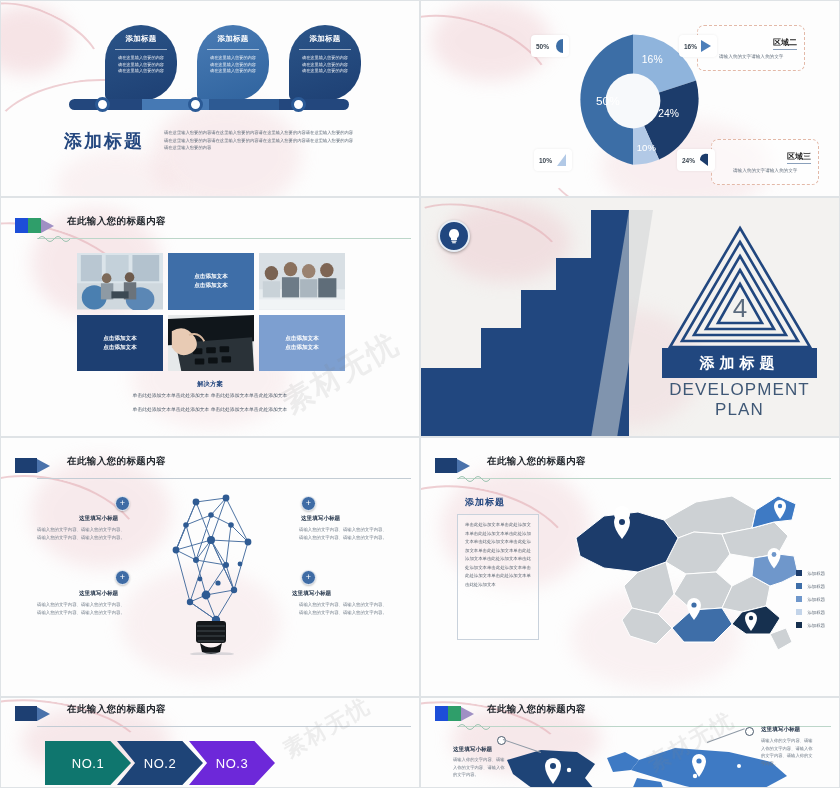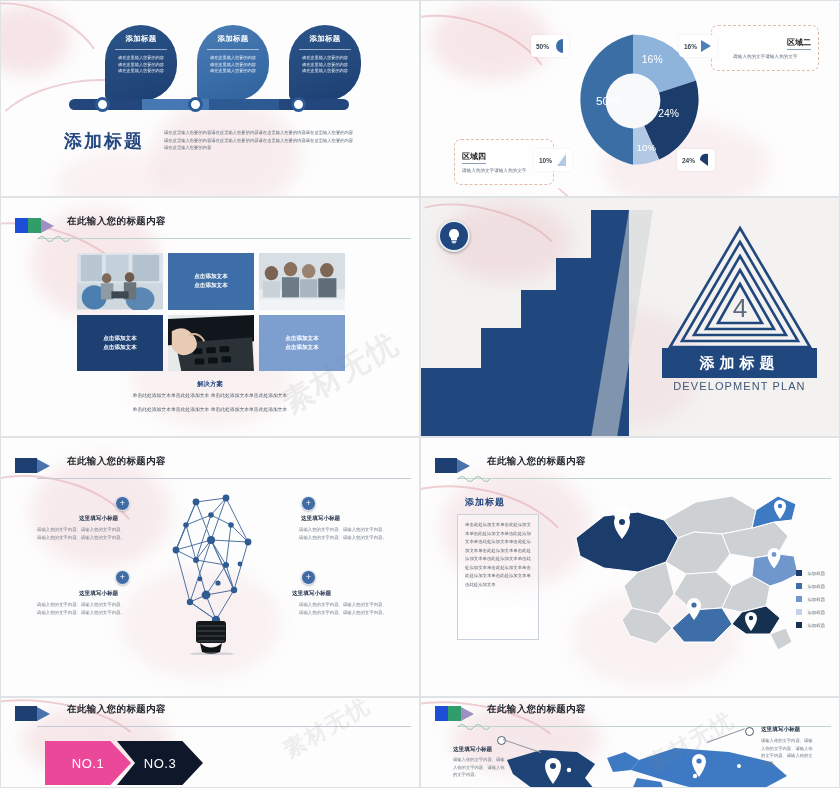--- a/index.html
+++ b/index.html
@@ -77,21 +77,21 @@
   .s3body{position:absolute;left:64px;right:64px;top:194px;text-align:center;font-size:4.8px;line-height:1.85;color:#4f5c6a;}
 
   
   .bulb-badge{position:absolute;left:17px;top:22px;width:28px;height:28px;border-radius:50%;
     background:#21477f;border:2px solid #e8eef5;box-shadow:0 1px 3px rgba(0,0,0,.35);
     display:flex;align-items:center;justify-content:center;}
   .tri-stack{position:absolute;right:26px;top:27px;width:146px;height:126px;}
   .tri-num{position:absolute;left:0;right:0;top:68px;text-align:center;font-size:26px;color:#5a6a7d;font-weight:300;}
   .planbar{position:absolute;right:22px;top:150px;width:155px;height:30px;background:#21477f;
     color:#fff;display:flex;align-items:center;justify-content:center;font-size:15px;font-weight:bold;letter-spacing:5px;}
-  .planen{position:absolute;right:22px;top:182px;width:155px;text-align:center;font-size:11px;
+  .planen{position:absolute;right:22px;top:182px;width:155px;text-align:center;font-size:17px;
     color:#3f5876;letter-spacing:1.1px;}
 
   
   .node-ico{position:absolute;width:13px;height:13px;border-radius:50%;background:#3f6ca5;
     border:1.5px solid #eef2f7;box-shadow:0 1px 2px rgba(0,0,0,.22);
     display:flex;align-items:center;justify-content:center;color:#fff;font-size:9px;line-height:1;}
   .nt{position:absolute;font-size:5.6px;font-weight:bold;color:#23344a;}
   .nd{position:absolute;width:92px;font-size:4.4px;line-height:1.75;color:#6a7683;}
 
   
@@ -197,46 +197,46 @@
 
     <div class="pctchip" style="left:110px;top:34px;">
       <span>50%</span>
       <span class="pctshape">
         <svg viewBox="0 0 12 14" width="12" height="14">
             <path d="M11,0 A7,7 0 0,0 11,14 Z" fill="#3c6ea6"></path>
           </svg>
       </span>
     </div>
 
-    <div class="legbox" style="left:290px;top:24px;width:108px;height:46px;text-align:right;">
+    <div class="legbox" style="left:276px;top:24px;width:108px;height:46px;text-align:right;">
       <div class="lt">区域二</div>
       <div class="ld" style="text-align:left;padding-left:14px;">请输入您的文字请输入您的文字</div>
     </div>
     <div class="pctchip" style="left:258px;top:34px;">
       <span>16%</span>
       <span class="pctshape">
         <svg viewBox="0 0 12 14" width="12" height="14">
             <path d="M1,1 L11,7 L1,13 Z" fill="#4d7fba"></path>
           </svg>
       </span>
     </div>
 
-    <div class="legbox" style="left:33px;top:138px;width:100px;height:46px;">
-      <div class="lt">区域四</div>
-      <div class="ld">请输入您的文字请输入您的文字</div>
-    </div>
     <div class="pctchip" style="left:113px;top:148px;">
       <span>10%</span>
       <span class="pctshape">
         <svg viewBox="0 0 12 14" width="12" height="14">
             <path d="M11,1 L11,13 L2,13 Z" fill="#b2c9e6"></path>
           </svg>
       </span>
     </div>
 
+    <div class="legbox" style="left:290px;top:138px;width:108px;height:46px;text-align:right;">
+      <div class="lt">区域三</div>
+      <div class="ld" style="text-align:left;padding-left:14px;">请输入您的文字请输入您的文字</div>
+    </div>
     <div class="pctchip" style="left:256px;top:148px;">
       <span>24%</span>
       <span class="pctshape">
         <svg viewBox="0 0 12 14" width="12" height="14">
             <path d="M2,7 A6,6 0 0,1 10,1 L10,13 Z" fill="#1c3c6b"></path>
           </svg>
       </span>
     </div>
   </div>
 
@@ -528,24 +528,27 @@
     <div class="hdr" style="top:6px;">
       <div class="marks">
         <span class="mk" style="background:#1d3f72;width:22px;"></span>
         <span class="arrowmk" style="border-left:13px solid #4a72ab;"></span>
       </div>
       <div class="htxt">在此输入您的标题内容</div>
       <div class="rule" style="background:#c3ccd4;"></div>
     </div>
 
     <div class="chevrow">
-      <div class="chev" style="background:#ec4899;">
+      <div class="chev" style="background:#0f766e;">
         <span>NO.1</span>
       </div>
-      <div class="chev" style="background:#0f172a;">
+      <div class="chev" style="background:#1e4477;">
+        <span>NO.2</span>
+      </div>
+      <div class="chev" style="background:#6d28d9;">
         <span>NO.3</span>
       </div>
     </div>
     <div class="wm" style="right:44px;bottom:44px;font-size:22px;">素材无忧</div>
   </div>
 
   <div class="slide">
     <div class="bgwash">
       <div class="blob" style="left:30px;top:6px;width:150px;height:70px;background:#eec9ce;opacity:.4;"></div>
       <div class="swirl" style="left:-40px;top:6px;width:180px;height:70px;transform:rotate(10deg);"></div>

